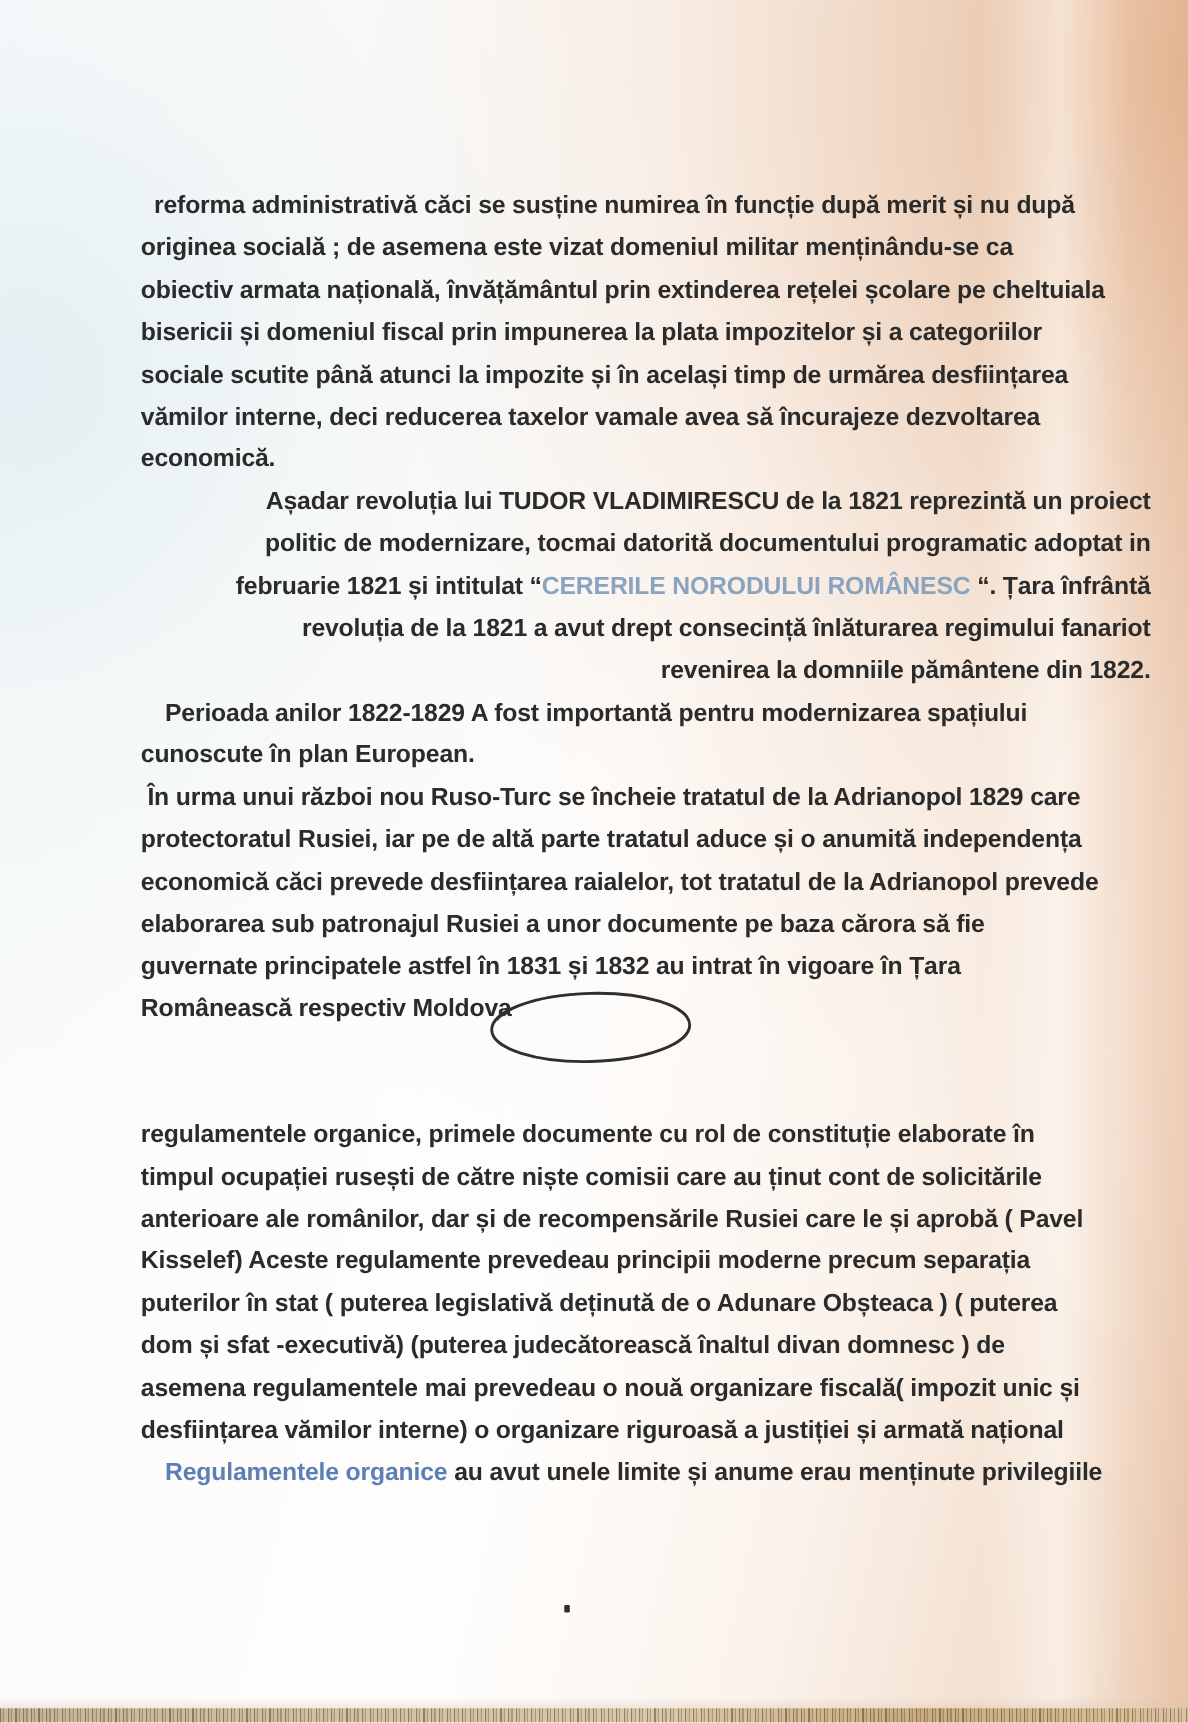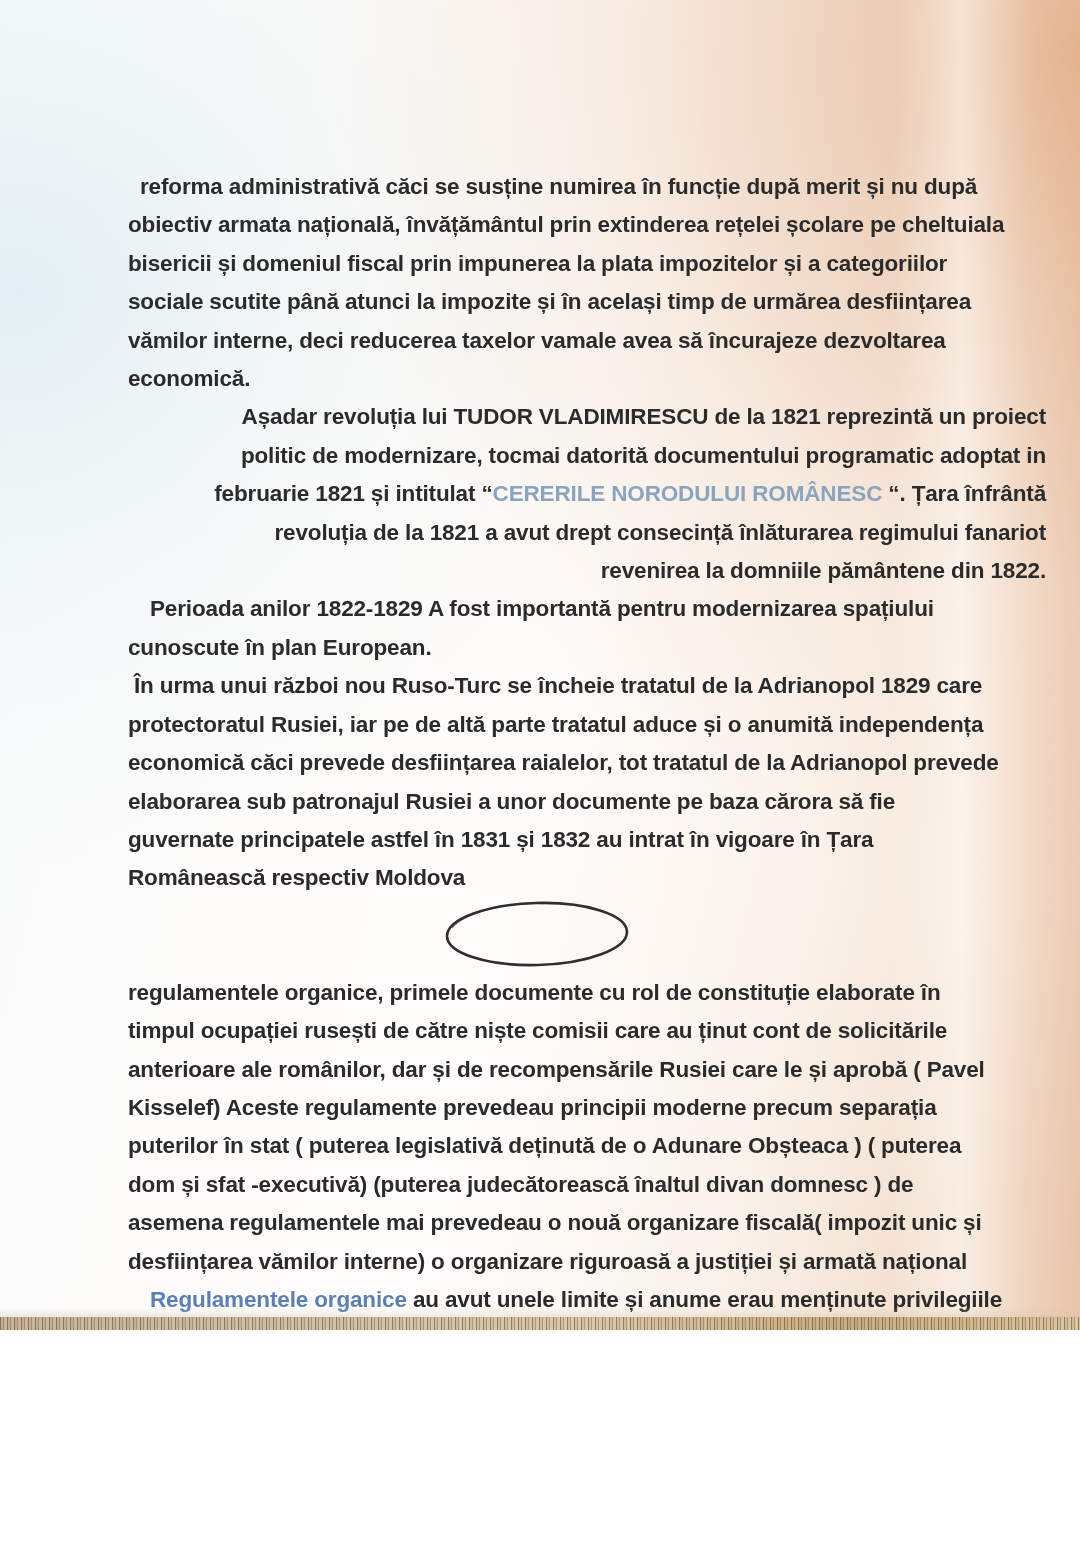--- a/index.html
+++ b/index.html
@@ -10,21 +10,21 @@
     width: 1080px;
     height: 1566px;
     overflow: hidden;
     font-family: "Liberation Sans", sans-serif;
     background: #ffffff;
   }
 
   #page {
     position: relative;
     width: 1080px;
-    height: 1330px;
+    height: 1566px;
     overflow: hidden;
     
     background:
       radial-gradient(120% 90% at 2% 22%, rgba(223,237,241,0.85) 0%, rgba(235,243,245,0.45) 22%, rgba(255,255,255,0) 48%),
       radial-gradient(130% 120% at 100% 4%, rgba(226,176,139,0.95) 0%, rgba(232,196,168,0.75) 16%, rgba(243,222,206,0.5) 34%, rgba(252,245,240,0.18) 54%, rgba(255,255,255,0) 72%),
       linear-gradient(103deg, #f7fafb 0%, #fdfcfb 30%, #fefdfc 52%, #fbf3ec 72%, #f3dfcf 88%, #ecd0ba 100%);
   }
 
   
   #sheen {
@@ -116,20 +116,21 @@
 </head>
 <body>
 
 <div id="page">
 
   <div id="sheen"></div>
 
   <div id="textblock">
 
     <div class="line indent-sm">reforma administrativă   căci se susține numirea în funcție după merit și nu după</div>
+    <div class="line">originea socială ; de asemena este vizat domeniul militar menținându-se ca</div>
     <div class="line">obiectiv armata națională, învățământul prin extinderea rețelei școlare pe cheltuiala</div>
     <div class="line">bisericii și domeniul fiscal prin impunerea la plata impozitelor și a categoriilor</div>
     <div class="line">sociale scutite până atunci la impozite și în același timp de urmărea desființarea</div>
     <div class="line">vămilor interne, deci reducerea taxelor vamale avea să încurajeze dezvoltarea</div>
     <div class="line">economică.</div>
 
     <div class="line block indent-sm">Așadar revoluția lui TUDOR VLADIMIRESCU de la 1821 reprezintă un proiect</div>
     <div class="line block">politic de modernizare, tocmai datorită documentului programatic adoptat in</div>
 
     <div class="line block"><span>februarie 1821 și intitulat “</span><span class="blue">CERERILE NORODULUI ROMÂNESC</span><span> “. Țara înfrântă</span></div>

